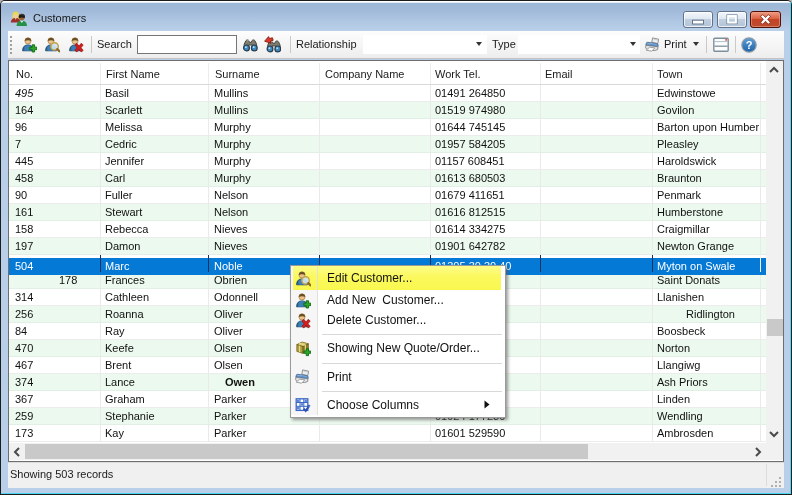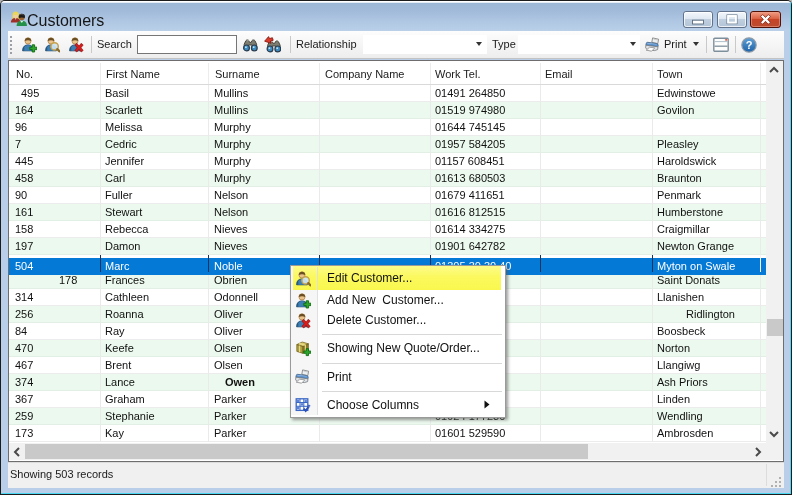--- a/index.html
+++ b/index.html
@@ -3,21 +3,21 @@
 <meta charset="utf-8">
 <style>
 html,body{margin:0;padding:0;}
 body{width:792px;height:495px;overflow:hidden;font-family:"Liberation Sans",sans-serif;position:relative;background:#b4b4b4;}
 .abs{position:absolute;}
 #frame{left:0;top:0;width:792px;height:495px;background:#1c1c1c;border-radius:5px 5px 0 0;}
 #borderfill{left:1px;top:1px;width:790px;height:493px;background:#b9cfe9;border-radius:4px 4px 0 0;}
 #edge-r{left:790px;top:2px;width:1px;height:491px;background:#49d7f2;}
 #edge-b{left:1px;top:493px;width:790px;height:1px;background:#49d7f2;}
 #titlebar{left:1px;top:1px;width:790px;height:30px;background:linear-gradient(180deg,#ffffff 0%,#ffffff 4%,#9db7d6 8%,#a2bbda 35%,#b0c8e3 70%,#bad0e9 100%);border-radius:4px 4px 0 0;}
-#titletext{left:27px;top:12px;font-size:16px;color:#161616;}
+#titletext{left:33px;top:12px;font-size:11px;color:#161616;}
 #toolbar{left:8px;top:31px;width:776px;height:27px;background:linear-gradient(180deg,#fdfdfd,#f4f4f4 60%,#ededed);border-bottom:1px solid #c3c3c3;}
 .tsep{top:36px;width:1px;height:17px;background:#c9c9c9;}
 .tlabel{font-size:11px;color:#1a1a1a;top:38px;}
 #searchbox{left:137px;top:35px;width:98px;height:17px;background:#fff;border:1px solid #767676;}
 .combow{top:35px;height:19px;background:#fff;}
 .drop{width:0;height:0;border-left:3.5px solid transparent;border-right:3.5px solid transparent;border-top:4px solid #333;top:42px;}
 #grid{left:8px;top:60px;width:774px;height:400px;border:1px solid #6e6e6e;background:#fff;}
 #header{left:9px;top:61px;width:757px;height:23px;background:#fff;border-bottom:1px solid #d9d9d9;z-index:2;}
 .hline{width:1px;background:#ececec;position:absolute;z-index:3;}
 .hcell{top:68px;font-size:11px;color:#1a1a1a;position:absolute;z-index:4;}
@@ -186,38 +186,39 @@
         <linearGradient id="hg" x1="0" y1="0" x2="0" y2="1">
           <stop offset="0" stop-color="#5ea0d8"></stop>
           <stop offset="1" stop-color="#1e62a8"></stop>
         </linearGradient>
       </defs>
 <circle cx="8" cy="8" r="7.2" fill="url(#hg)" stroke="#8f9ba6" stroke-width="1.2"></circle>
 <text x="8" y="12" font-family="Liberation Sans" font-size="11" font-weight="bold" fill="#fff" text-anchor="middle">?</text>
     </svg></div>
 <div id="grid" class="abs"></div>
 <div class="abs row white" style="top:85px;">
-    <span class="c" style="left:12px;">495</span>
+    <span class="c" style="left:6px;font-style:italic;">495</span>
     <span class="c" style="left:96px;">Basil</span>
     <span class="c" style="left:205px;">Mullins</span>
     <span class="c" style="left:426px;">01491 264850</span>
     <span class="c" style="left:648px;">Edwinstowe</span>
   </div>
 <div class="abs row green" style="top:102px;">
     <span class="c" style="left:6px;">164</span>
     <span class="c" style="left:96px;">Scarlett</span>
     <span class="c" style="left:205px;">Mullins</span>
     <span class="c" style="left:426px;">01519 974980</span>
     <span class="c" style="left:648px;">Govilon</span>
   </div>
 <div class="abs row white" style="top:119px;">
     <span class="c" style="left:6px;">96</span>
     <span class="c" style="left:96px;">Melissa</span>
     <span class="c" style="left:205px;">Murphy</span>
     <span class="c" style="left:426px;">01644 745145</span>
+    <span class="c" style="left:648px;">Barton upon Humber</span>
   </div>
 <div class="abs row green" style="top:136px;">
     <span class="c" style="left:6px;">7</span>
     <span class="c" style="left:96px;">Cedric</span>
     <span class="c" style="left:205px;">Murphy</span>
     <span class="c" style="left:426px;">01957 584205</span>
     <span class="c" style="left:648px;">Pleasley</span>
   </div>
 <div class="abs row white" style="top:153px;">
     <span class="c" style="left:6px;">445</span>

